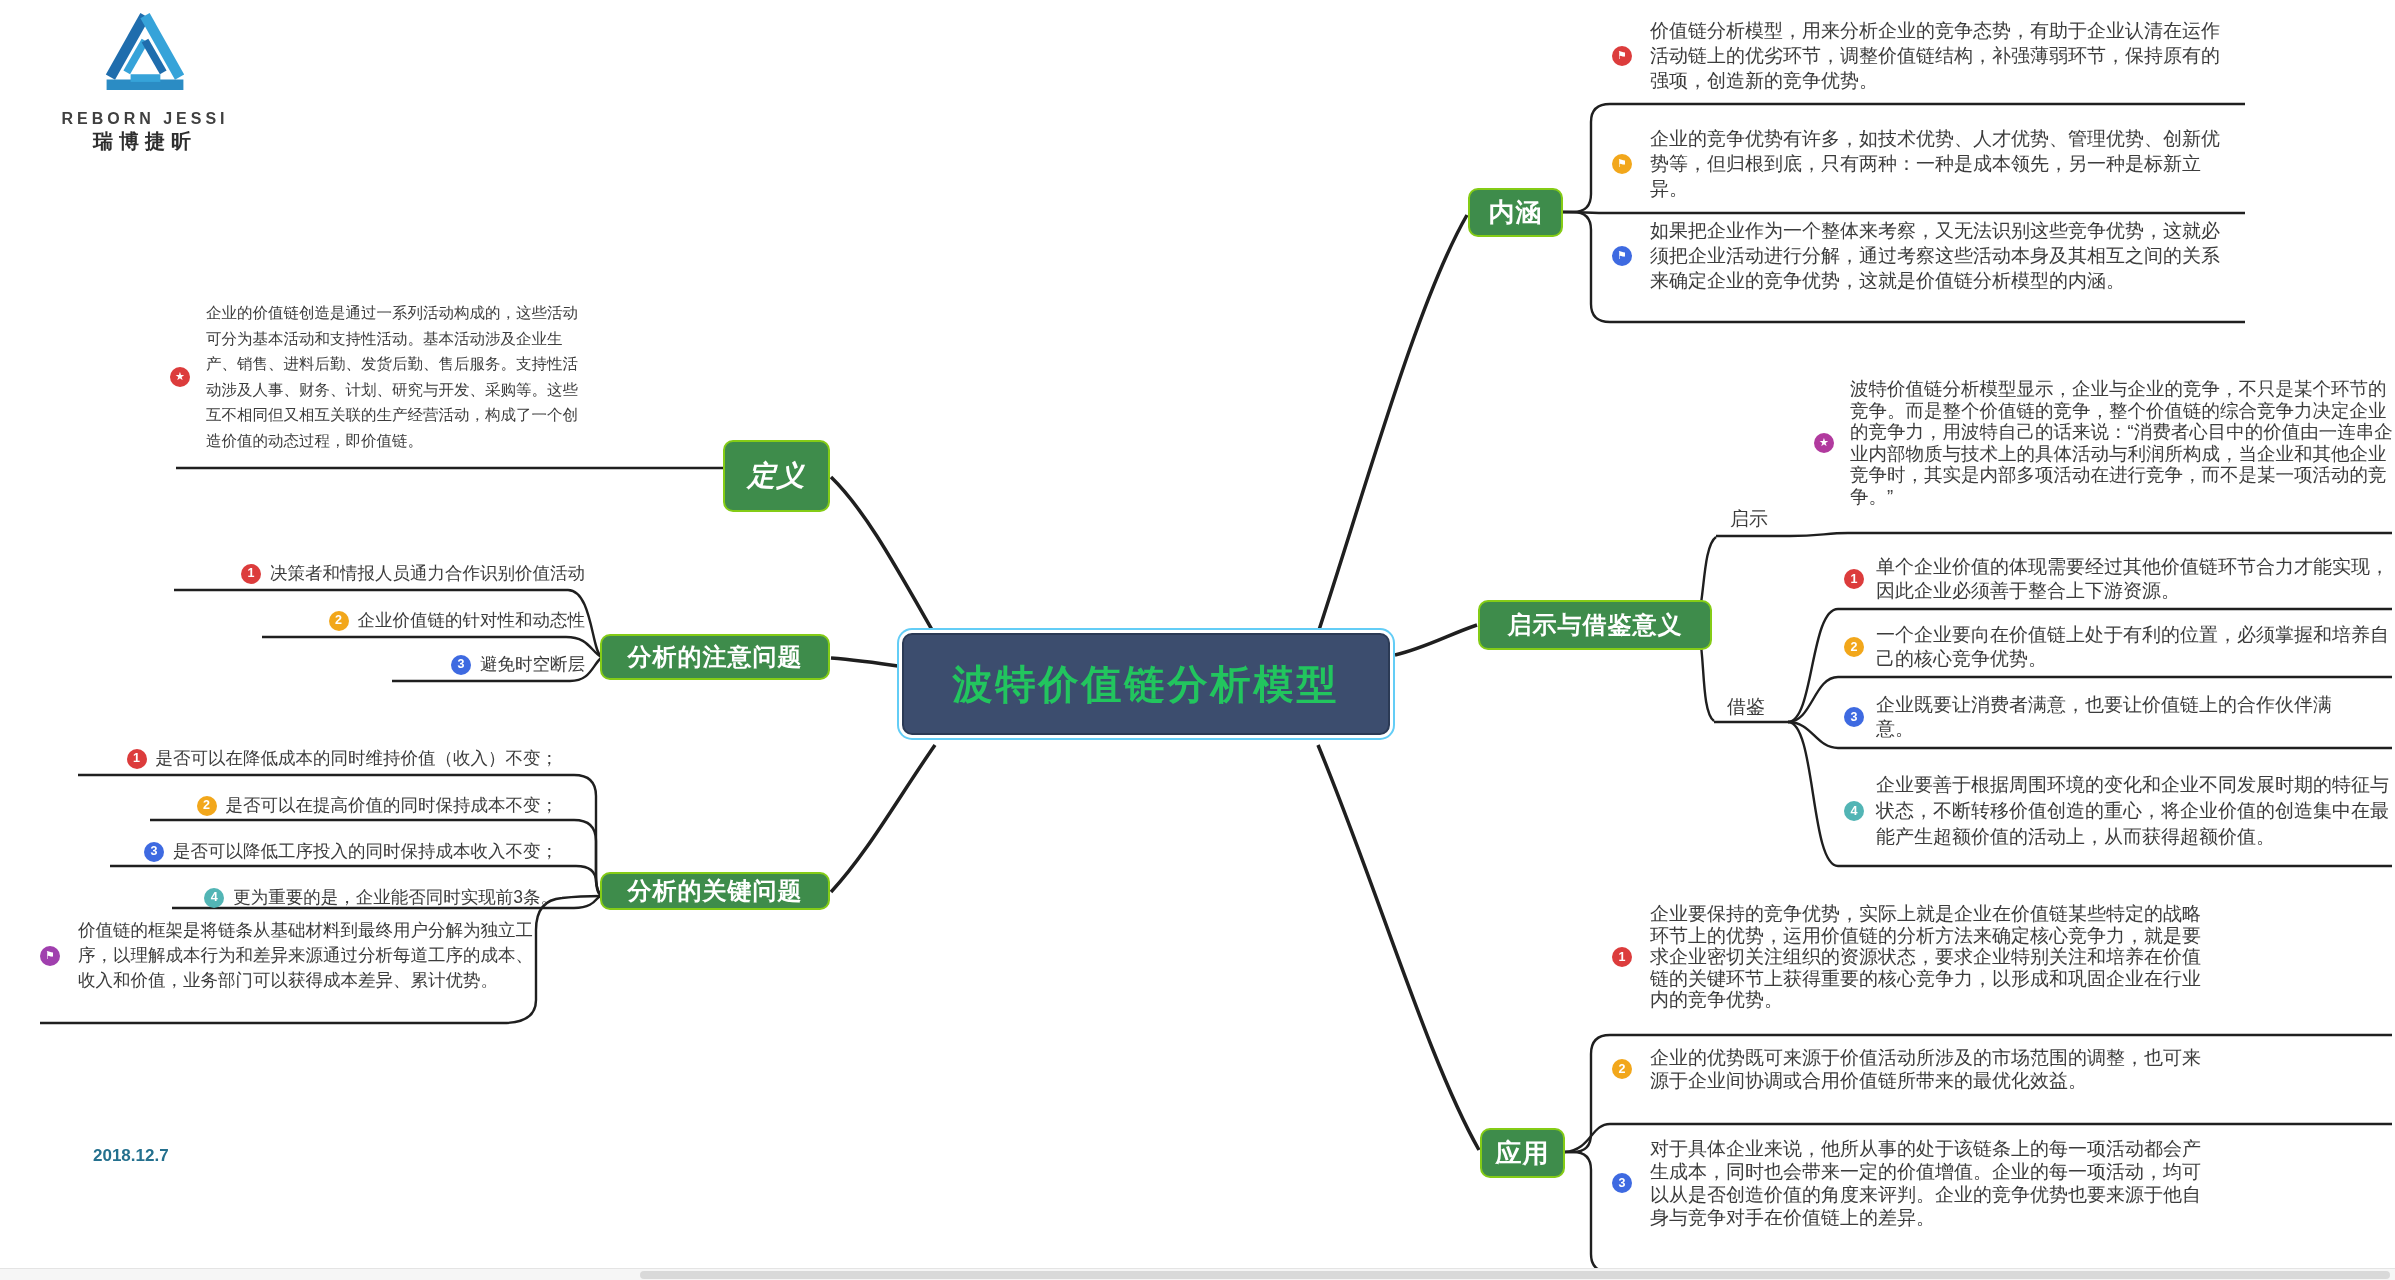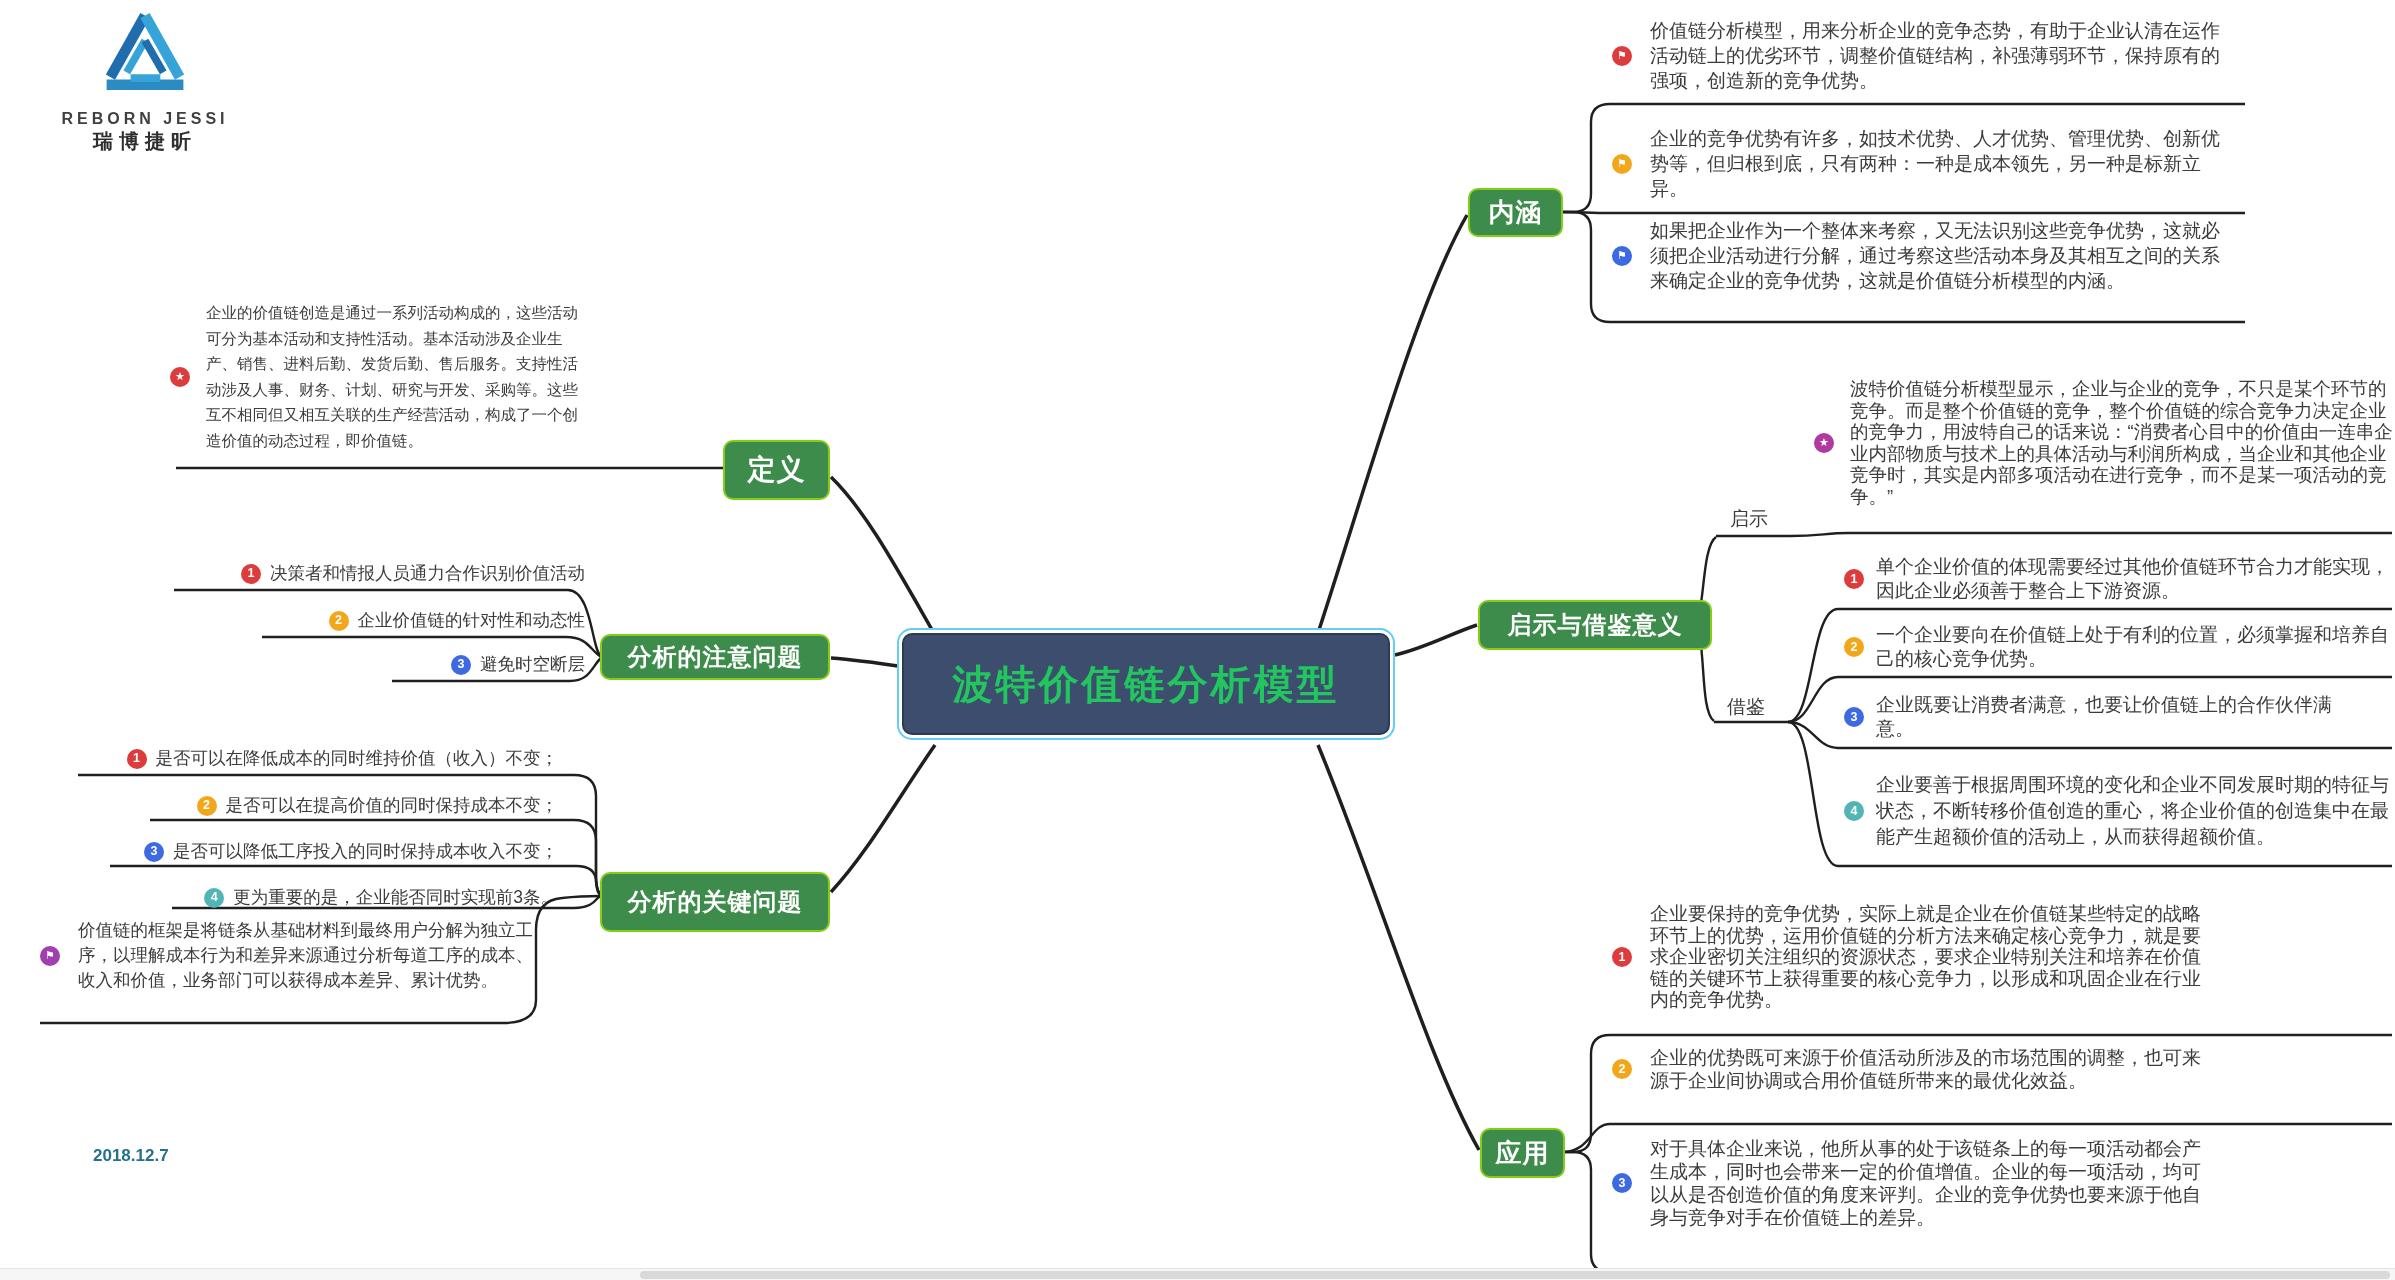--- a/index.html
+++ b/index.html
@@ -105,23 +105,23 @@
           <path d="M45 73 H76" stroke="#36a3d9" stroke-width="8"></path>
         </g>
       </svg>
     </span>
     <div class="brand-en">REBORN JESSI</div>
     <div class="brand-zh">瑞博捷昕</div>
   </div>
 
   <div class="central" style="left:902px;top:633px;width:488px;height:102px;">波特价值链分析模型</div>
 
-  <div class="node" style="left:723px;top:440px;width:107px;height:60px;font-size:28px;">定义</div>
+  <div class="node" style="left:723px;top:440px;width:107px;height:72px;font-size:28px;font-style:italic;">定义</div>
   <div class="node" style="left:600px;top:634px;width:230px;height:46px;font-size:24px;">分析的注意问题</div>
-  <div class="node" style="left:600px;top:872px;width:230px;height:60px;font-size:24px;">分析的关键问题</div>
+  <div class="node" style="left:600px;top:872px;width:230px;height:38px;font-size:24px;">分析的关键问题</div>
   <div class="node" style="left:1468px;top:188px;width:95px;height:49px;font-size:26px;">内涵</div>
   <div class="node" style="left:1478px;top:600px;width:234px;height:50px;font-size:24px;">启示与借鉴意义</div>
   <div class="node" style="left:1480px;top:1128px;width:85px;height:50px;font-size:26px;">应用</div>
 
   <div class="leaf small gap16" style="left:170px;top:300px;width:420px;">
     <span class="badge star c-red">★</span>
     <span class="txt">企业的价值链创造是通过一系列活动构成的，这些活动可分为基本活动和支持性活动。基本活动涉及企业生产、销售、进料后勤、发货后勤、售后服务。支持性活动涉及人事、财务、计划、研究与开发、采购等。这些互不相同但又相互关联的生产经营活动，构成了一个创造价值的动态过程，即价值链。</span>
   </div>
 
   <div class="leaf alignR gap9" style="left:160px;top:561px;width:425px;">

